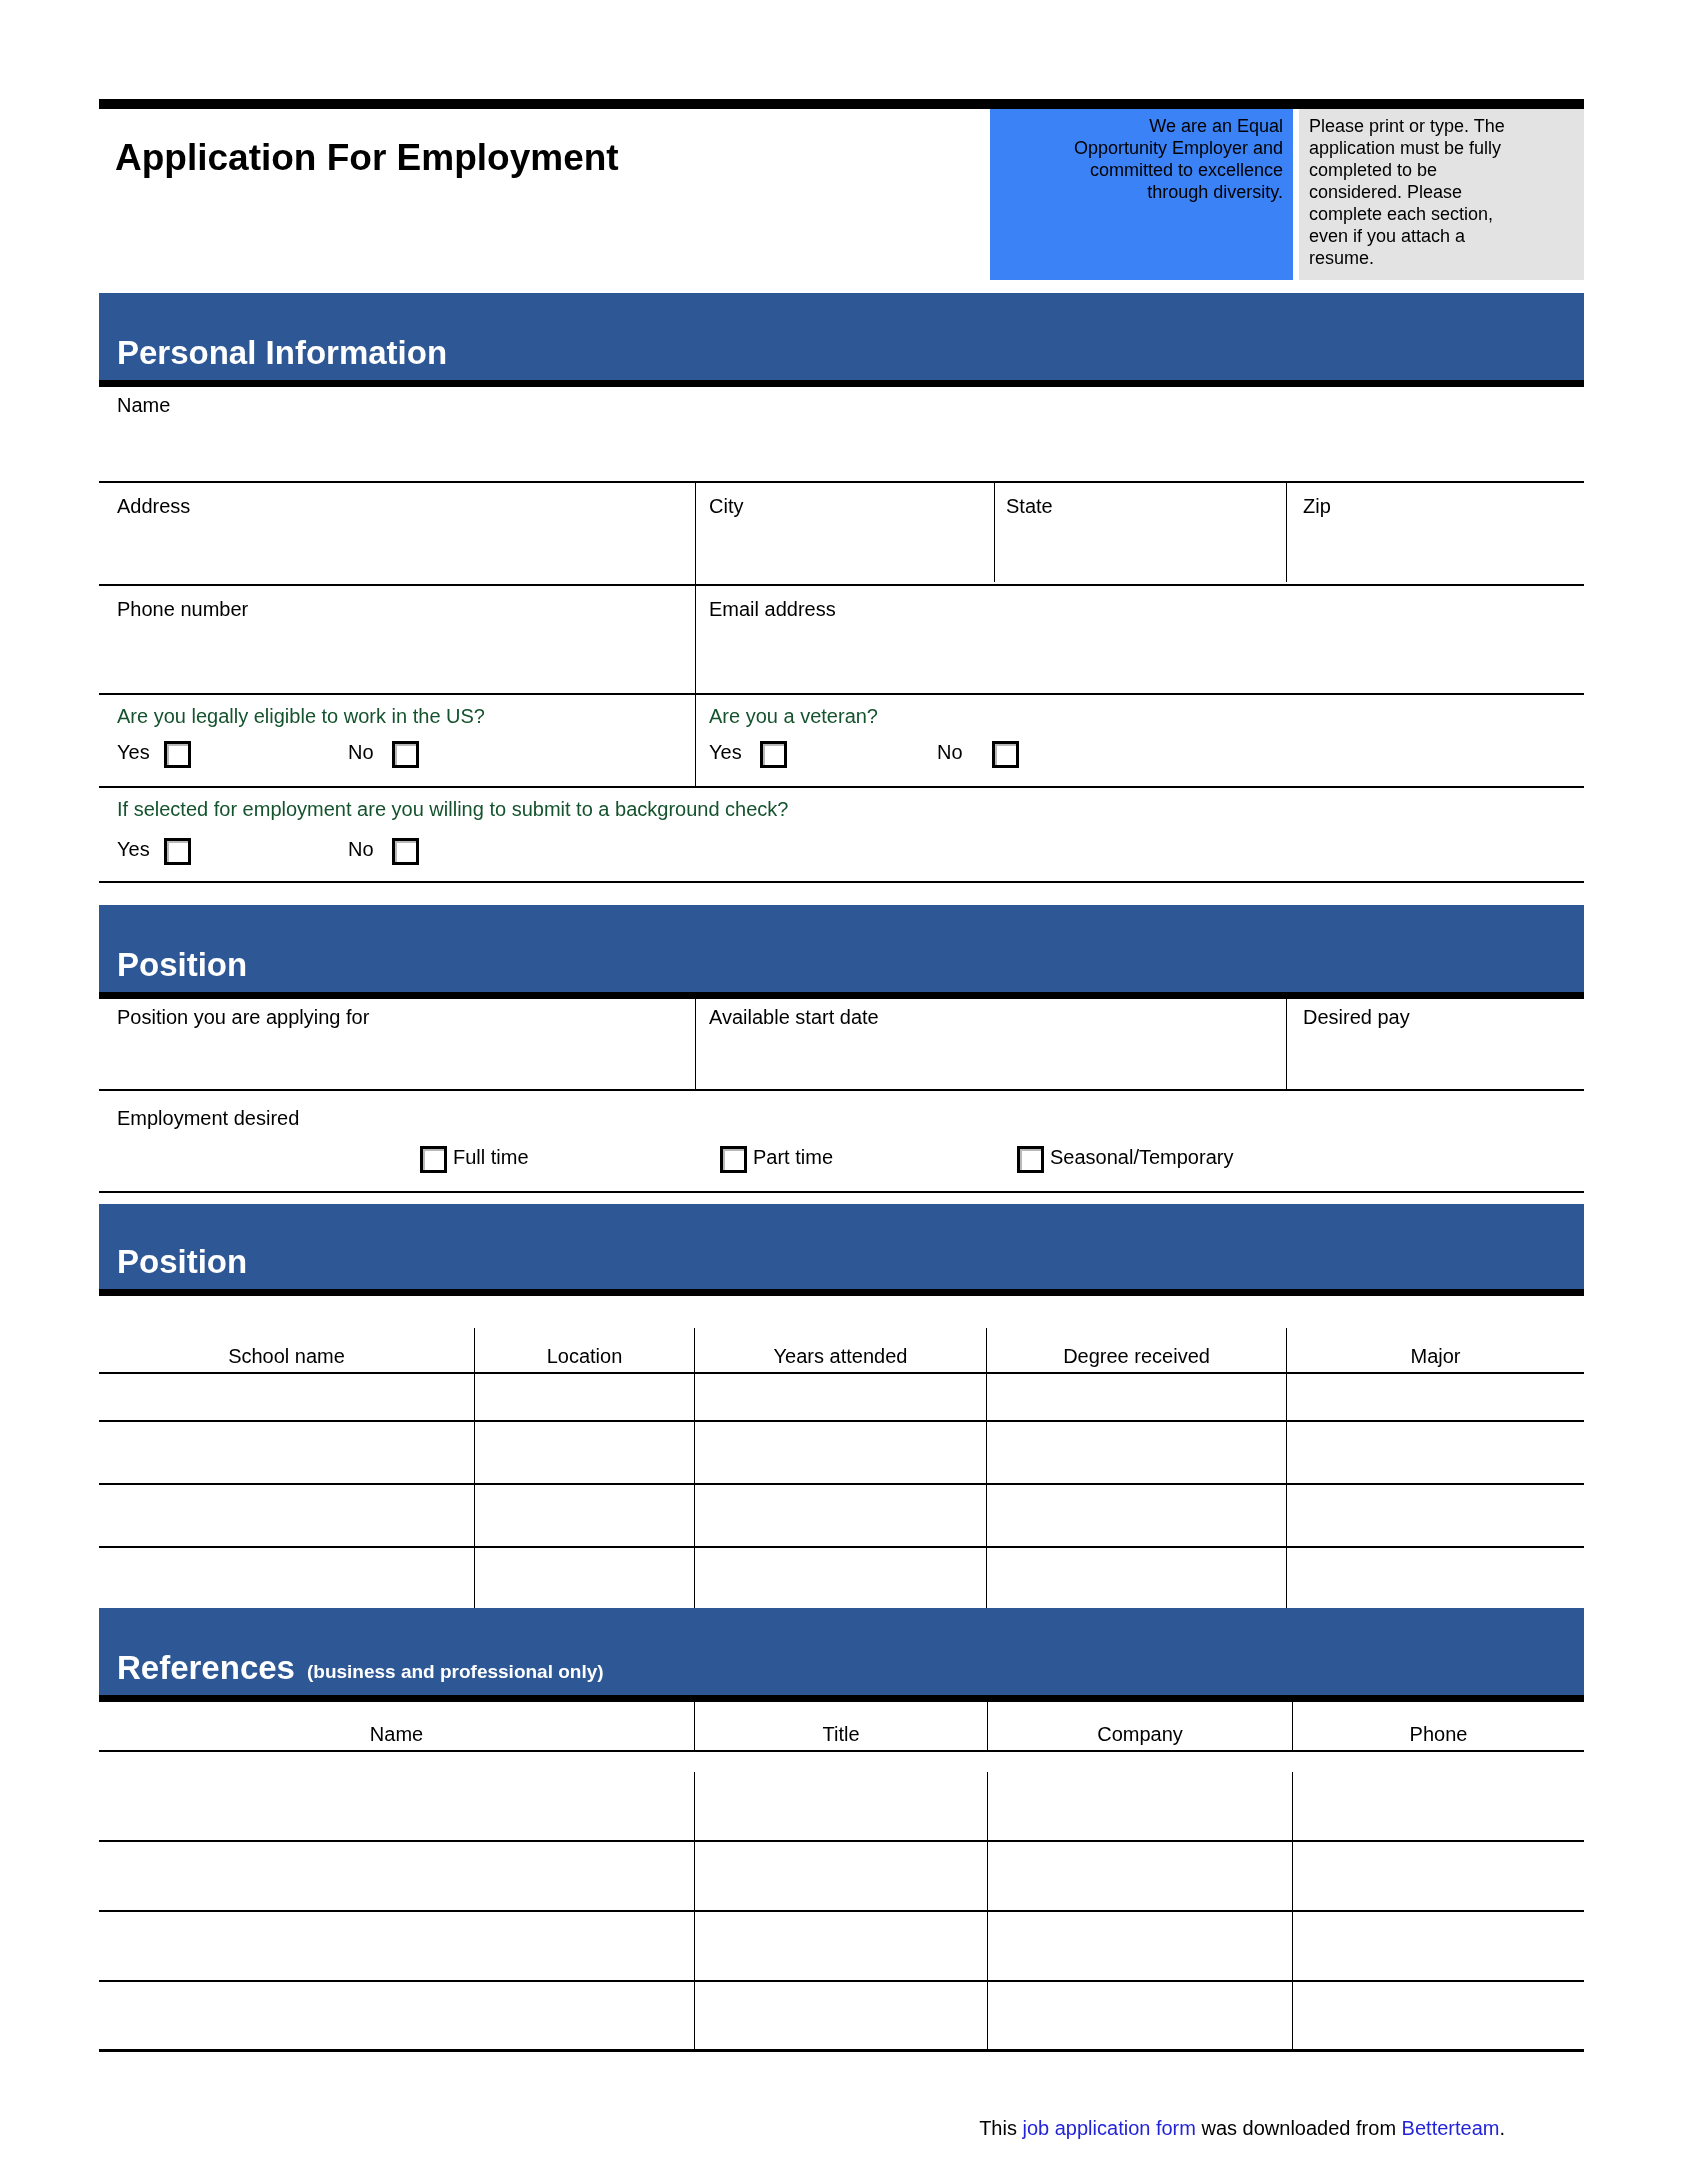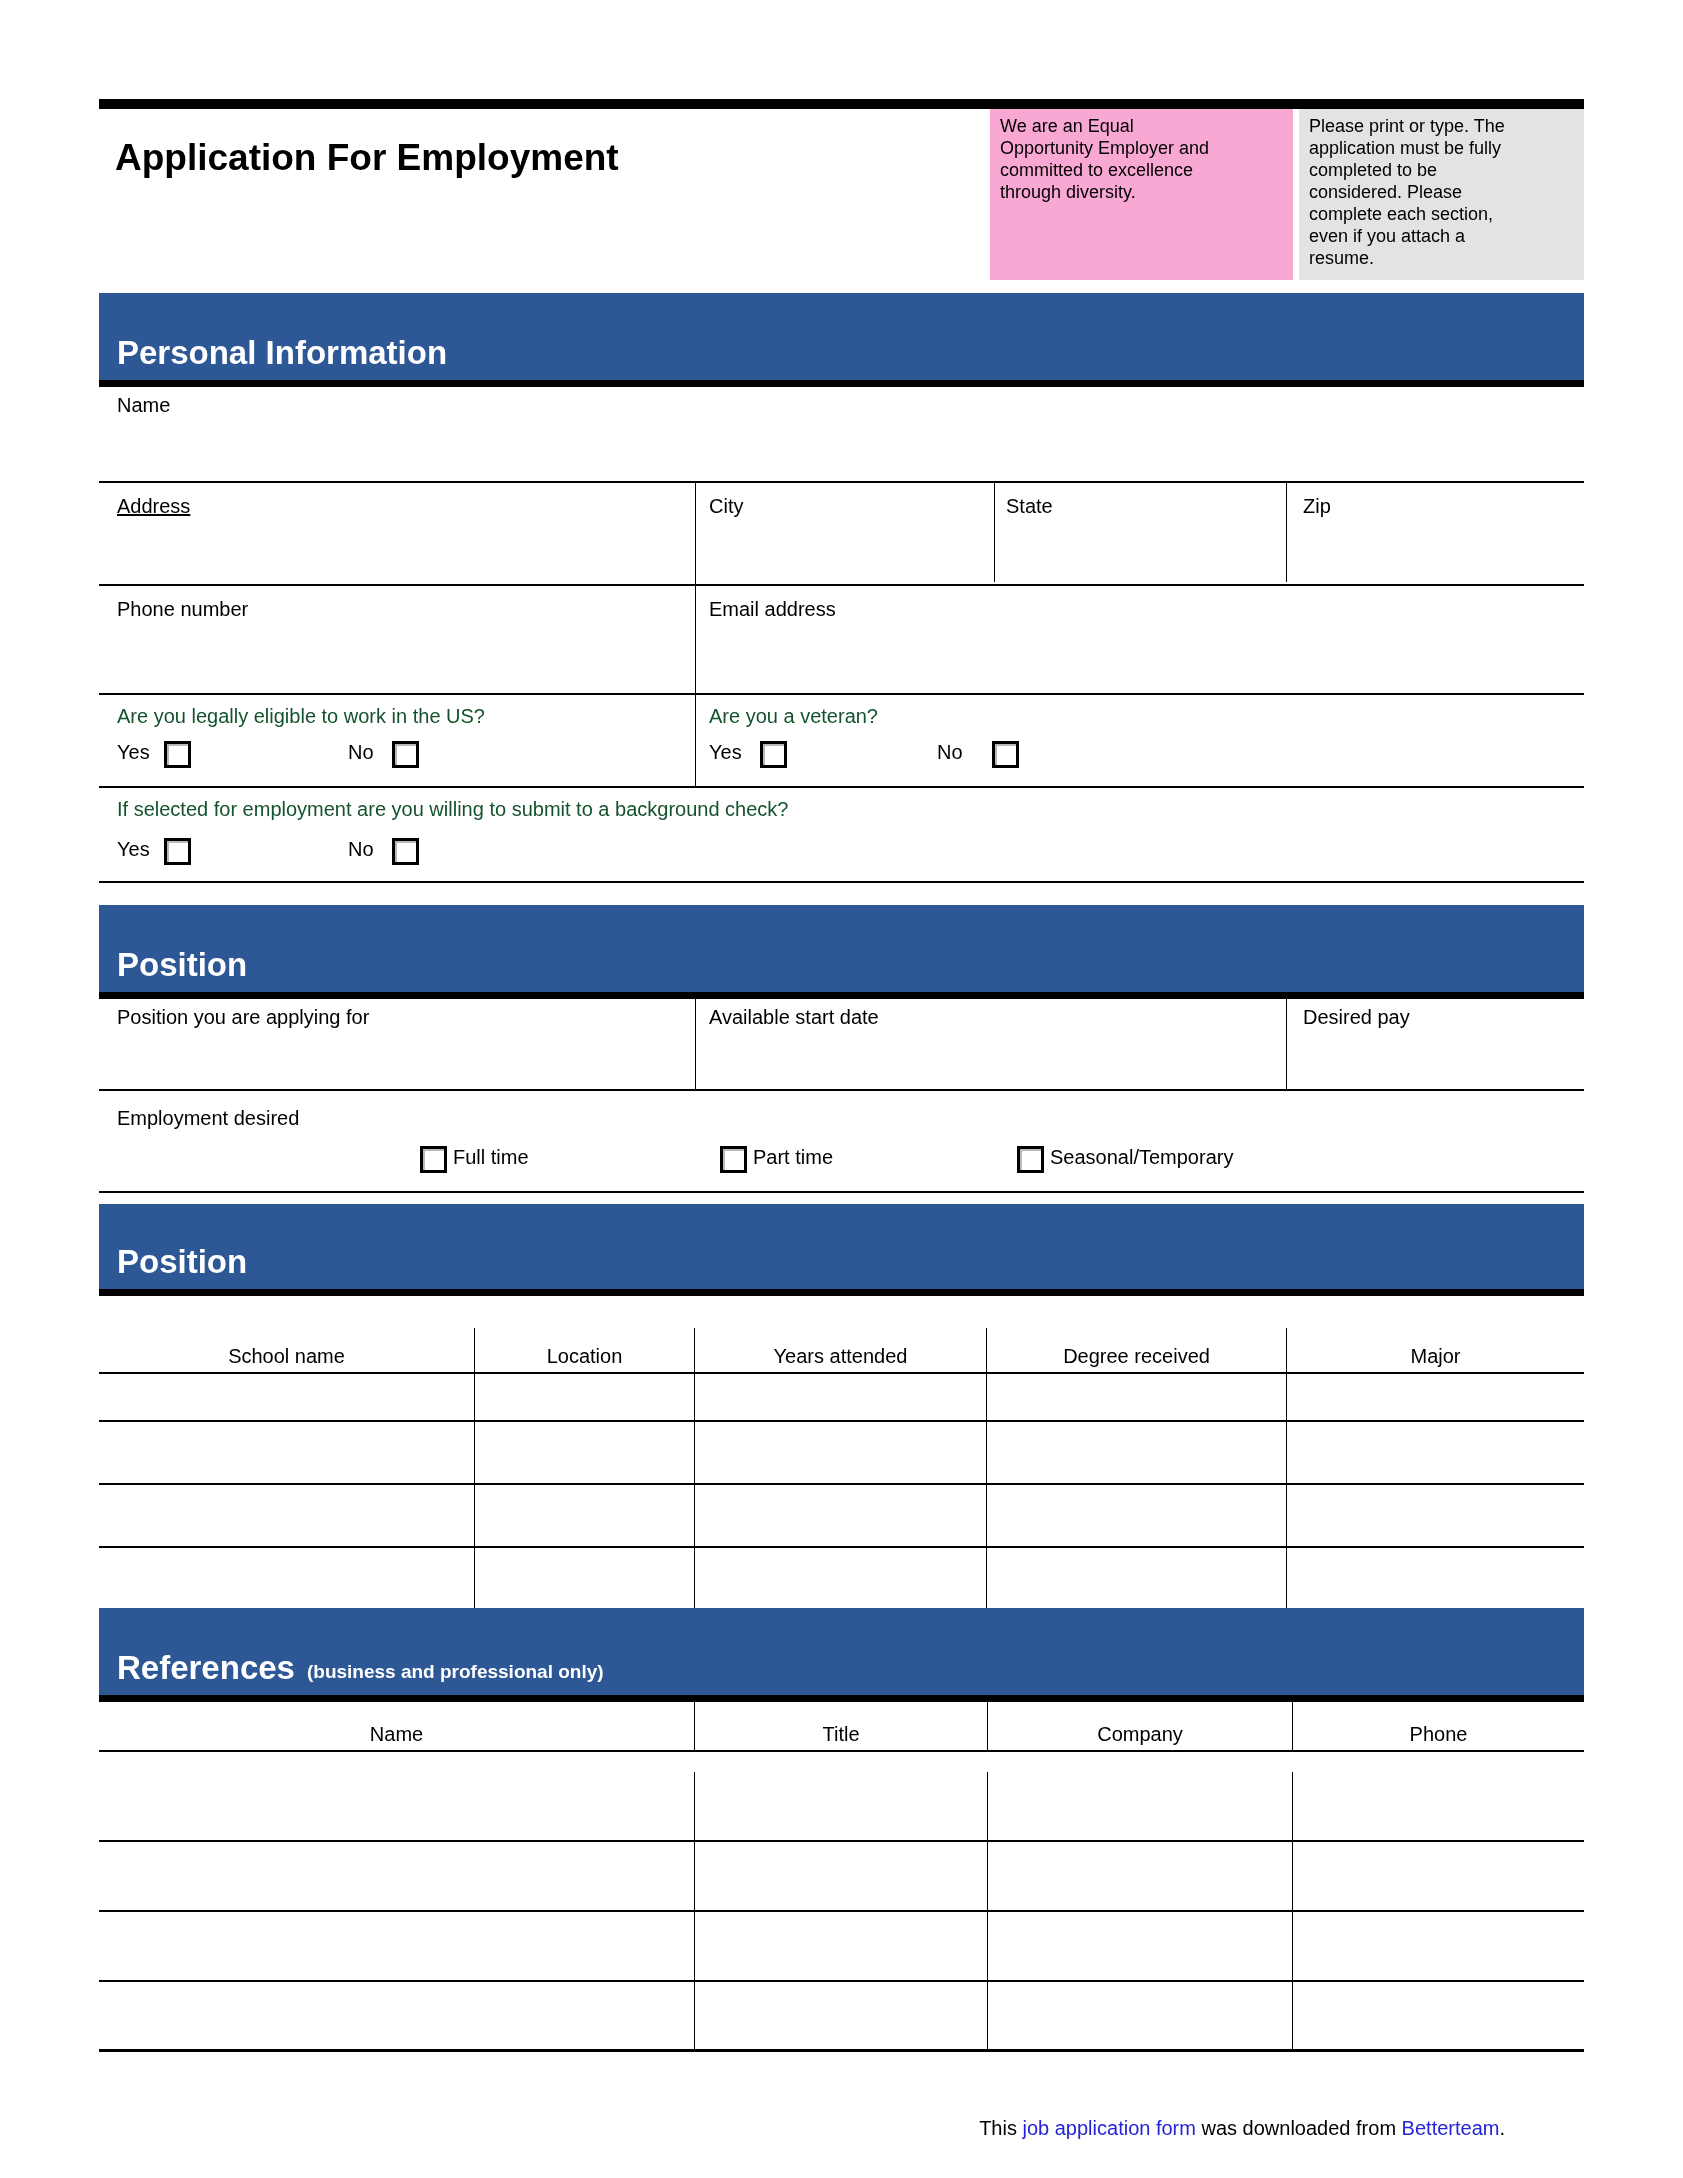--- a/index.html
+++ b/index.html
@@ -49,42 +49,42 @@
   .footer { position:absolute; top:2117px; right:178px; font-size:20px; white-space:nowrap; }
   .footer .link { color:#2424d7; }
 </style>
 </head>
 <body>
 
 <div class="page">
 
   <div class="topbar"></div>
   <div class="doc-title">Application For Employment</div>
-  <div class="notice left" style="background: #f9a8d4;">We are an Equal
+  <div class="notice left" style="background: #3b82f6; text-align: right;">We are an Equal
 Opportunity Employer and
 committed to excellence
 through diversity.</div>
   <div class="notice right" style="background: rgb(227, 227, 227);">Please print or type. The
 application must be fully
 completed to be
 considered. Please
 complete each section,
 even if you attach a
 resume.</div>
 
   <div class="section-bar" style="top: 293px; background: rgb(46, 87, 150);">
     <span class="section-title">Personal Information</span>
   </div>
   <div class="blackline" style="top:380px;"></div>
 
   <div class="lbl" style="left:117px; top:394px;">Name</div>
   <div class="field" style="left:198px; top:391px; width:1376px; height:87px;"></div>
   <div class="hline" style="left:99px; top:481px; width:1485px;"></div>
 
-  <div class="lbl" style="left:117px; top:495px;text-decoration:underline;">Address</div>
+  <div class="lbl" style="left:117px; top:495px;">Address</div>
   <div class="lbl" style="left:709px; top:495px;">City</div>
   <div class="lbl" style="left:1006px; top:495px;">State</div>
   <div class="lbl" style="left:1303px; top:495px;">Zip</div>
   <div class="vline" style="left:695px; top:483px; height:101px;"></div>
   <div class="vline" style="left:994px; top:483px; height:99px;"></div>
   <div class="vline" style="left:1286px; top:483px; height:99px;"></div>
   <div class="field" style="left:101px; top:523px; width:592px; height:59px;"></div>
   <div class="field" style="left:697px; top:523px; width:295px; height:59px;"></div>
   <div class="field" style="left:996px; top:523px; width:288px; height:57px;"></div>
   <div class="field" style="left:1288px; top:523px; width:294px; height:57px;"></div>

